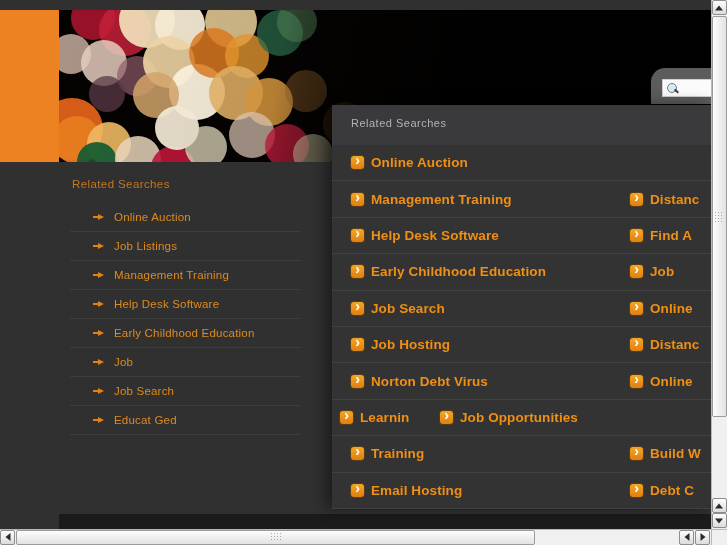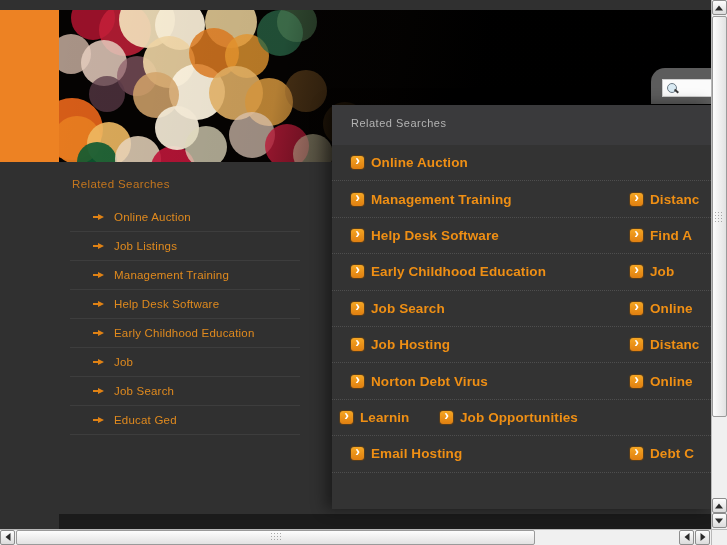--- a/index.html
+++ b/index.html
@@ -502,20 +502,30 @@
           <div class="ov-cell right">
             <span class="ov-icon"></span>
             <span class="ov-label">Learnin</span>
           </div>
           <div class="ov-cell left">
             <span class="ov-icon"></span>
             <span class="ov-label">Job Opportunities</span>
           </div>
         </div>
 
+        <div class="ov-row">
+          <div class="ov-cell left">
+            <span class="ov-icon"></span>
+            <span class="ov-label">Training</span>
+          </div>
+          <div class="ov-cell right">
+            <span class="ov-icon"></span>
+            <span class="ov-label">Build W</span>
+          </div>
+        </div>
 
         <div class="ov-row">
           <div class="ov-cell left">
             <span class="ov-icon"></span>
             <span class="ov-label">Email Hosting</span>
           </div>
           <div class="ov-cell right">
             <span class="ov-icon"></span>
             <span class="ov-label">Debt C</span>
           </div>

